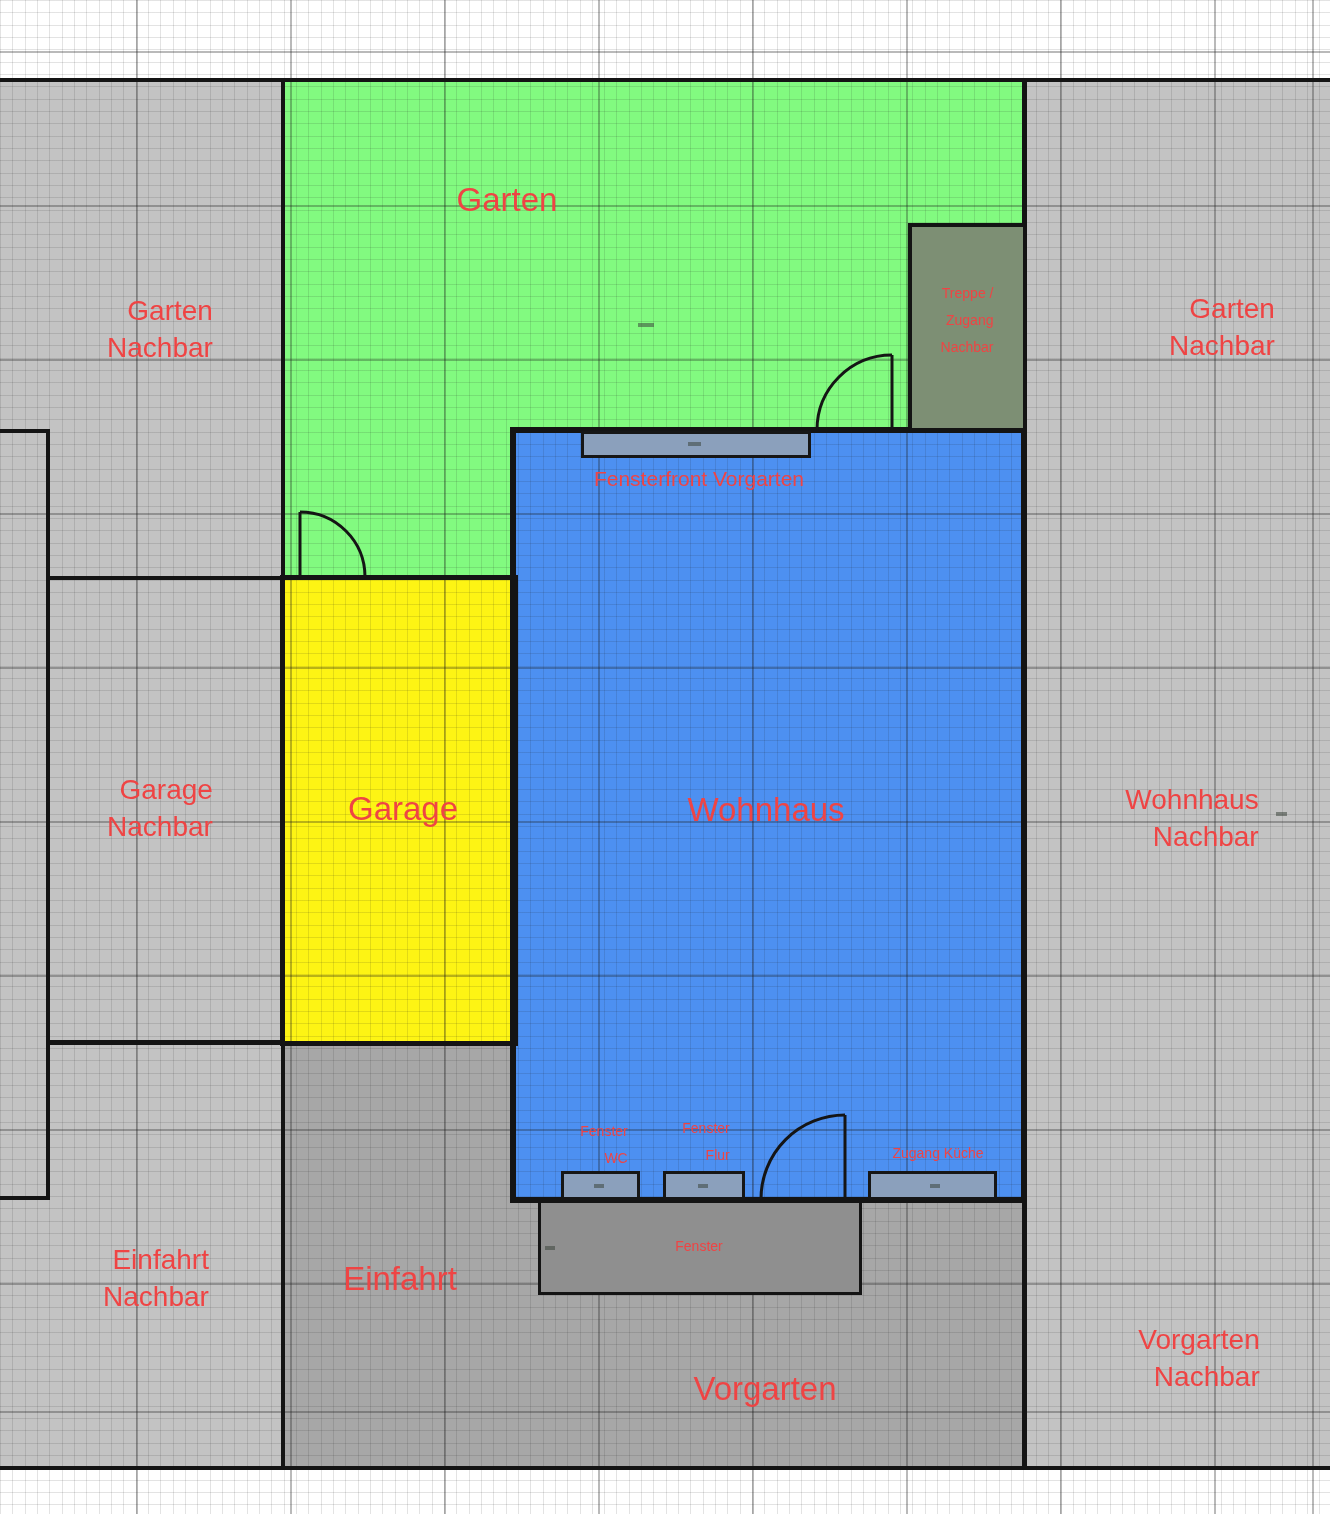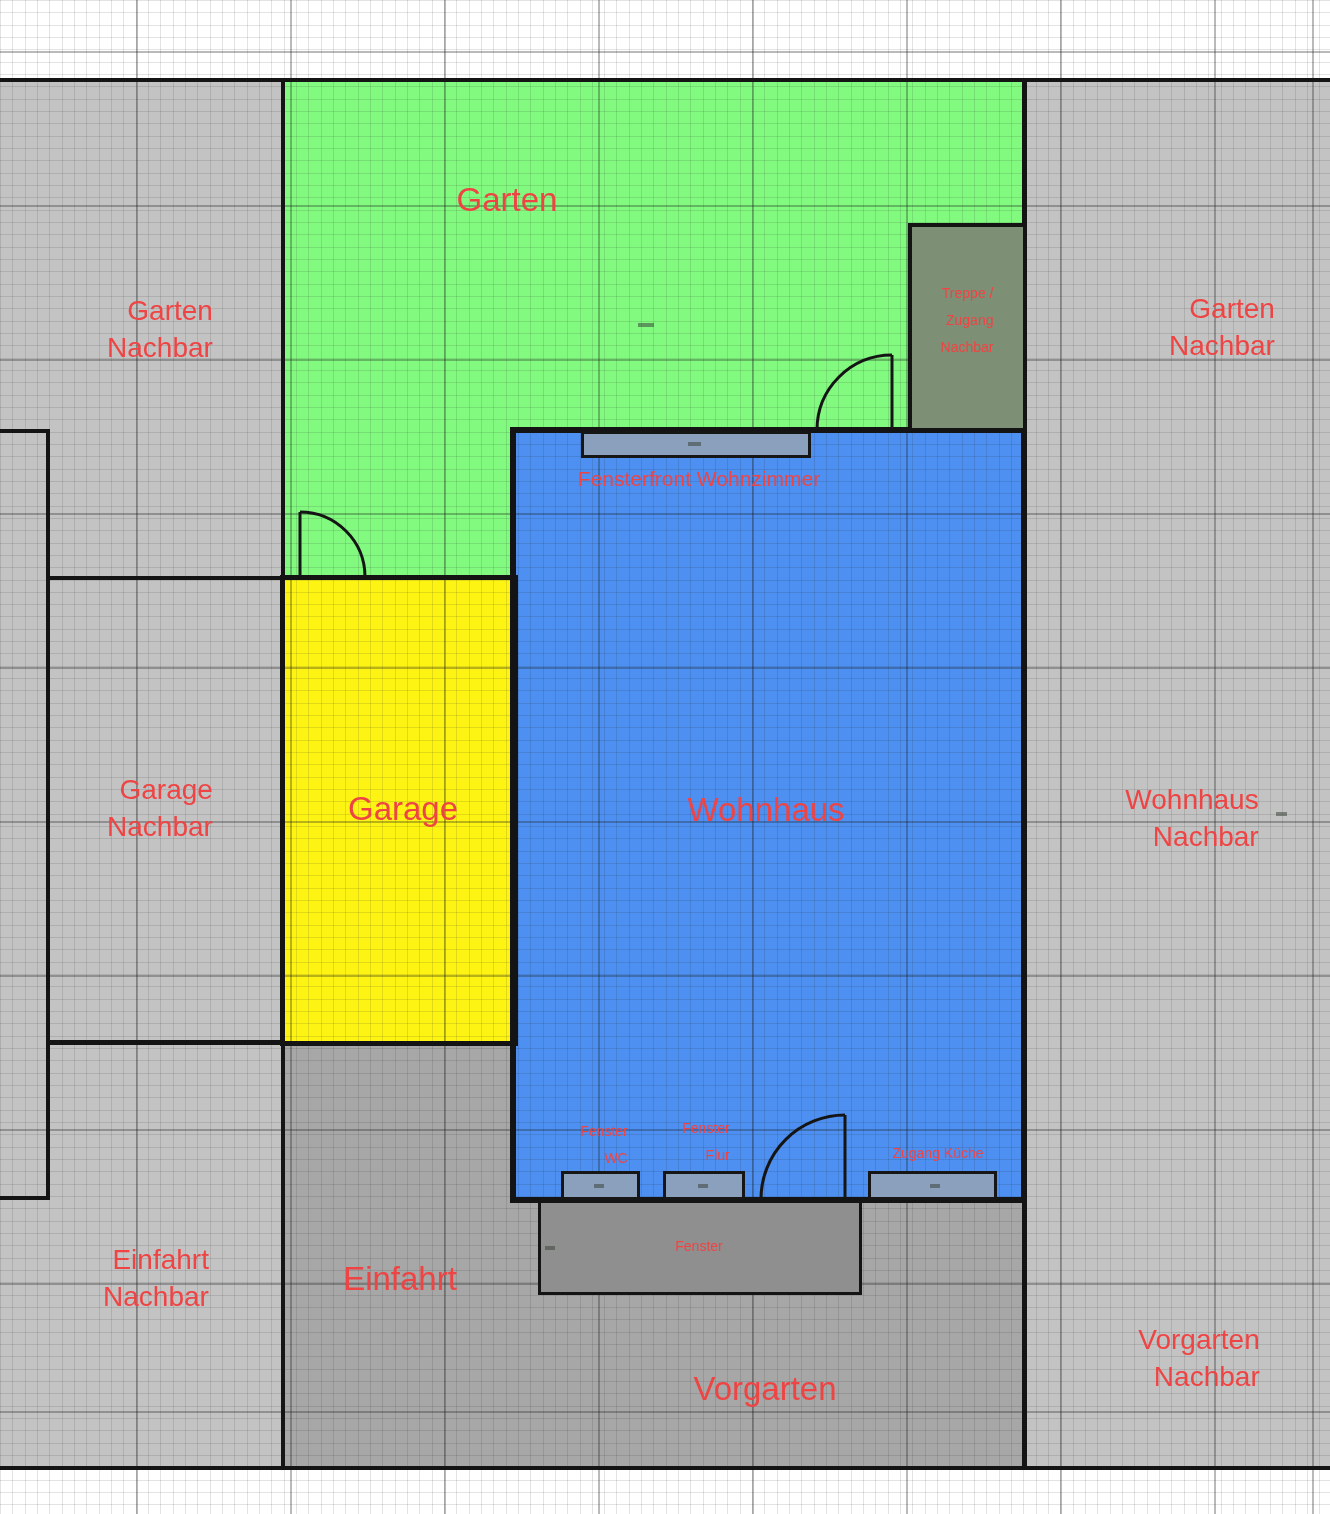--- a/index.html
+++ b/index.html
@@ -120,21 +120,21 @@
   <div class="lbl md" style="left:1199px; top:1358px;">
     <div>Vorgarten</div>
     <div>Nachbar</div>
   </div>
 
   <div class="lbl sm" style="left:967px; top:320px;">
     <div>Treppe /</div>
     <div>Zugang</div>
     <div>Nachbar</div>
   </div>
-  <div class="lbl sm21" style="left:699px; top:479px;">Fensterfront Wohnzimmer</div>
+  <div class="lbl sm21" style="left:699px; top:479px;">Fensterfront Vorgarten</div>
   <div class="lbl sm" style="left:604px; top:1145px;">
     <div>Fenster</div>
     <div>WC</div>
   </div>
   <div class="lbl sm" style="left:706px; top:1142px;">
     <div>Fenster</div>
     <div>Flur</div>
   </div>
   <div class="lbl sm" style="left:938px; top:1153px;">Zugang Küche</div>
   <div class="lbl sm" style="left:699px; top:1246px;">Fenster</div>

